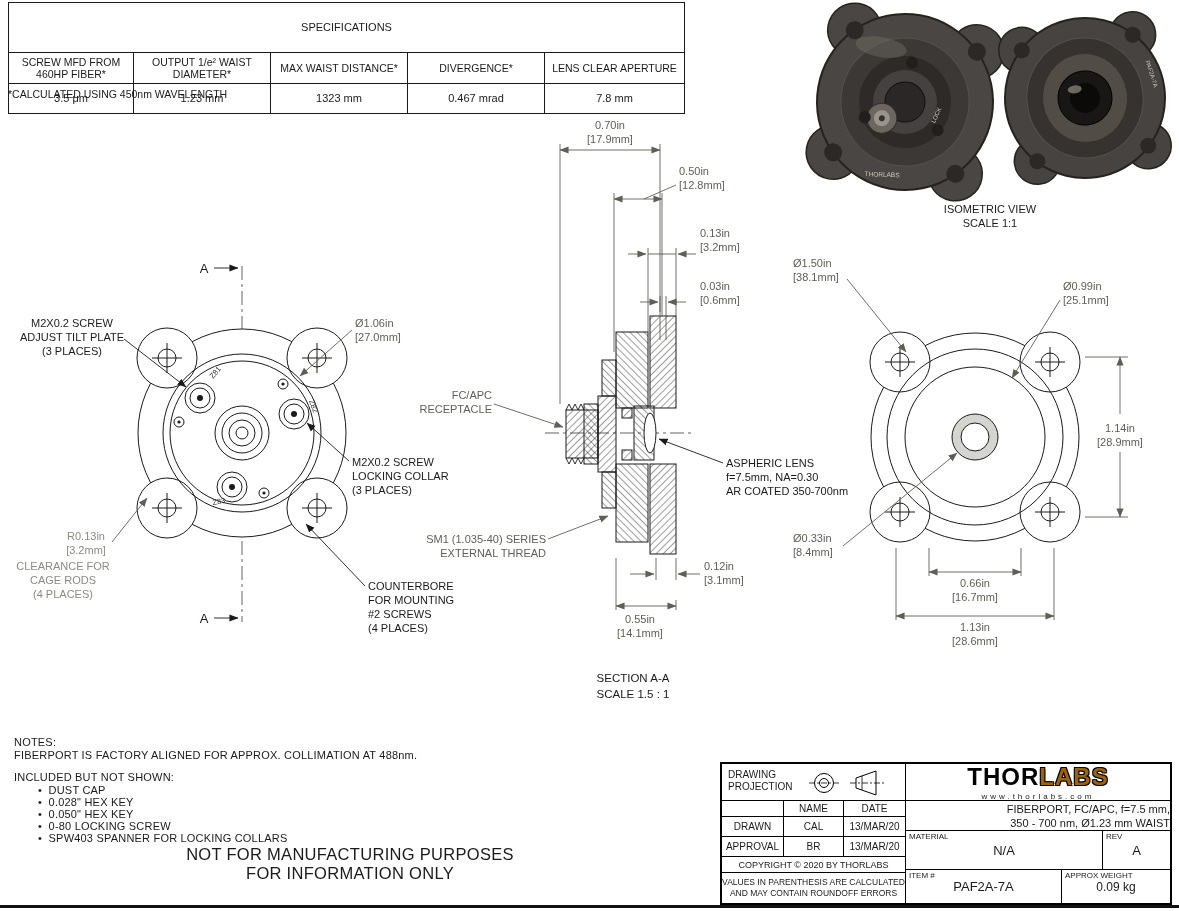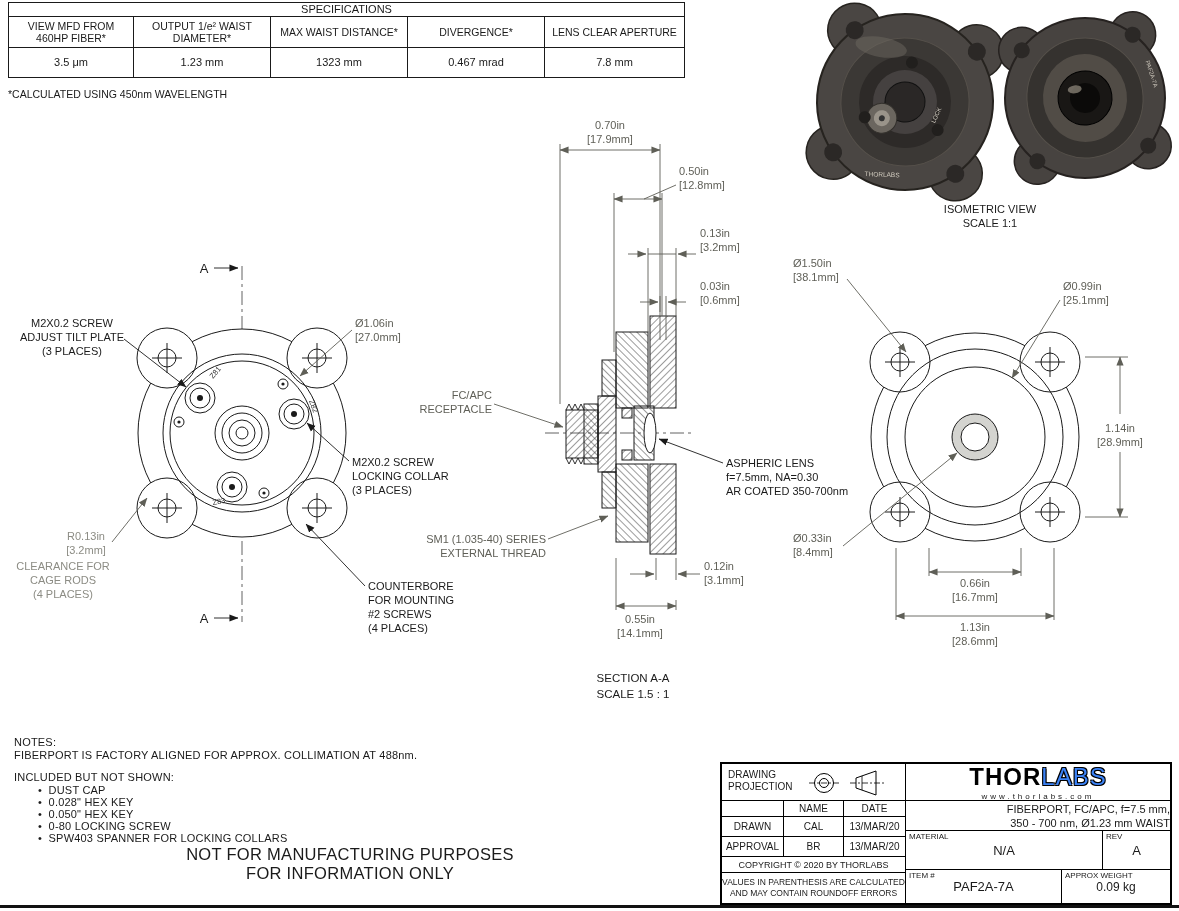--- a/index.html
+++ b/index.html
@@ -3,40 +3,40 @@
 <meta charset="utf-8">
 <style>
   html,body{margin:0;padding:0;background:#fff}
   body{font-family:"Liberation Sans",sans-serif;color:#1a1a1a}
   #sheet{position:relative;width:1179px;height:911px;background:#fff;overflow:hidden}
   .abs{position:absolute}
 
   
   #spec{position:absolute;left:8px;top:2px;width:676px;border-collapse:collapse;table-layout:fixed;font-size:11px}
   #spec td{border:1px solid #1a1a1a;text-align:center;vertical-align:middle;padding:1px 3px;line-height:1.2}
-  #spec .title{height:12px;font-size:11px;padding:0}
+  #spec .title{height:12px;font-size:11px;padding:18px}
   #spec .hdr td{height:28px;font-size:10.5px}
   #spec .val td{height:27px}
   .footnote{left:8px;top:88px;font-size:10.5px}
 
   
   .notes{left:14px;top:736px;font-size:11px;line-height:13px;letter-spacing:.2px}
   .notes .gap{height:9px}
   .notes ul{margin:0 0 16px 24px;padding:0;list-style:none;line-height:12px}
   .notes li::before{content:"\2022\00a0\00a0"}
   .info{left:170px;top:845px;width:360px;text-align:center;font-size:16.5px;line-height:19px;letter-spacing:.3px}
 
   
   .tb{left:720px;top:762px;width:452px;height:143px;border:2px solid #000;box-sizing:border-box;background:#fff}
   .tb .cell{position:absolute;box-sizing:border-box;font-size:10px}
   .bR{border-right:1px solid #000}.bB{border-bottom:1px solid #000}
   .ctr{display:flex;align-items:center;justify-content:center;text-align:center}
   .smlbl{position:absolute;left:3px;top:1px;font-size:8px}
   .logo-thor{font-weight:bold;font-size:24px;letter-spacing:1px;color:#000}
-  .logo-labs{font-weight:normal;font-size:24px;letter-spacing:1px;color:#3b82f6;
+  .logo-labs{font-weight:bold;font-size:24px;letter-spacing:1px;color:#a16207;
     text-shadow:-1px -1px 0 #000,1px -1px 0 #000,-1px 1px 0 #000,1px 1px 0 #000}
   .website{font-size:8px;letter-spacing:3px;margin-top:-2px}
 
   
   .geo{stroke:#1a1a1a;fill:none;stroke-width:1}
   .geo2{stroke:#1a1a1a;fill:#fff;stroke-width:1}
   .cl{stroke:#3a3a3a;stroke-width:.8;stroke-dasharray:14 4 3 4;fill:none}
   .dimline{stroke:#5f5f57;stroke-width:.9;fill:none}
   .lead{stroke:#1a1a1a;stroke-width:.9;fill:none}
   text{font-family:"Liberation Sans",sans-serif}
@@ -327,21 +327,21 @@
         <col style="width:137px">
         <col style="width:137px">
         <col style="width:137px">
         <col style="width:140px">
       </colgroup>
   <tbody>
         <tr>
           <td class="title" colspan="5">SPECIFICATIONS</td>
         </tr>
   <tr class="hdr">
-    <td>VIEW MFD FROM 460HP FIBER*</td>
+    <td>SCREW MFD FROM 460HP FIBER*</td>
     <td>OUTPUT 1/e² WAIST DIAMETER*</td>
     <td>MAX WAIST DISTANCE*</td>
     <td>DIVERGENCE*</td>
     <td>LENS CLEAR APERTURE</td>
   </tr>
   <tr class="val">
     <td>3.5 μm</td>
     <td>1.23 mm</td>
     <td>1323 mm</td>
     <td>0.467 mrad</td>

